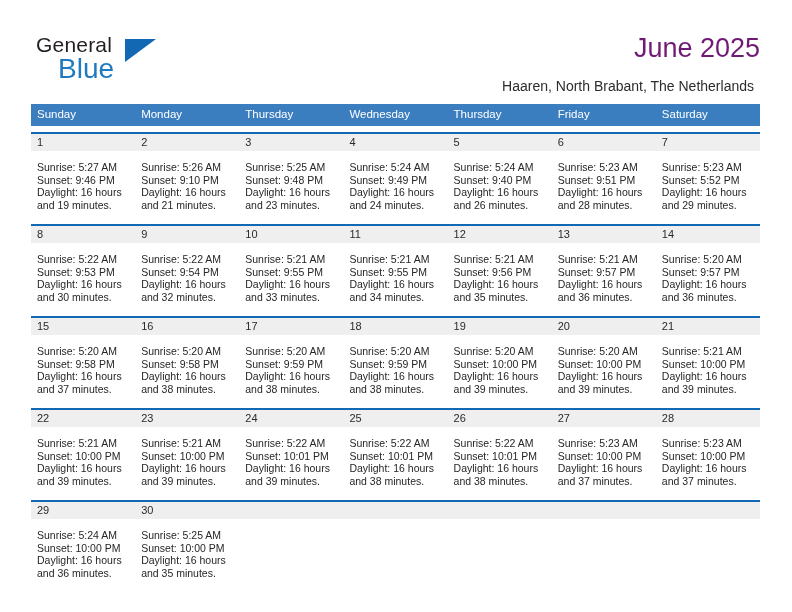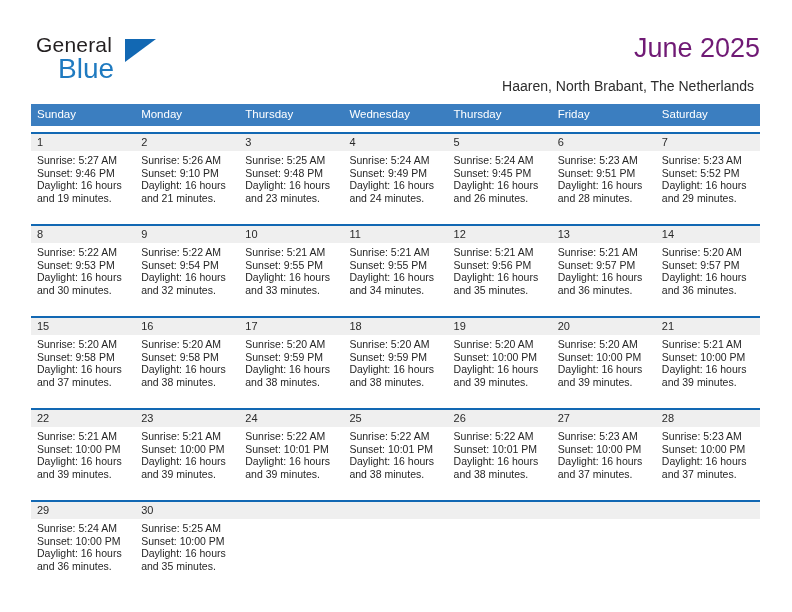--- a/index.html
+++ b/index.html
@@ -121,21 +121,21 @@
     box-sizing: border-box;
     padding: 1px 0 0 6px;
     font-size: 11px;
     line-height: 15px;
     color: #2a2a2a;
   }
   .day-num-band.empty {
     color: transparent;
   }
   .day-body {
-    padding: 3px 8px 0 6px;
+    padding: 10px 8px 0 6px;
     font-size: 10.5px;
     line-height: 12.6px;
     color: #262626;
   }
   .day-body div {
     white-space: nowrap;
   }
 </style>
 </head>
 <body>
@@ -198,21 +198,21 @@
               <div>Sunrise: 5:24 AM</div>
               <div>Sunset: 9:49 PM</div>
               <div>Daylight: 16 hours</div>
               <div>and 24 minutes.</div>
             </div>
           </div>
           <div class="day-cell">
             <div class="day-num-band">5</div>
             <div class="day-body">
               <div>Sunrise: 5:24 AM</div>
-              <div>Sunset: 9:45 PM</div>
+              <div>Sunset: 9:40 PM</div>
               <div>Daylight: 16 hours</div>
               <div>and 26 minutes.</div>
             </div>
           </div>
           <div class="day-cell">
             <div class="day-num-band">6</div>
             <div class="day-body">
               <div>Sunrise: 5:23 AM</div>
               <div>Sunset: 9:51 PM</div>
               <div>Daylight: 16 hours</div>

